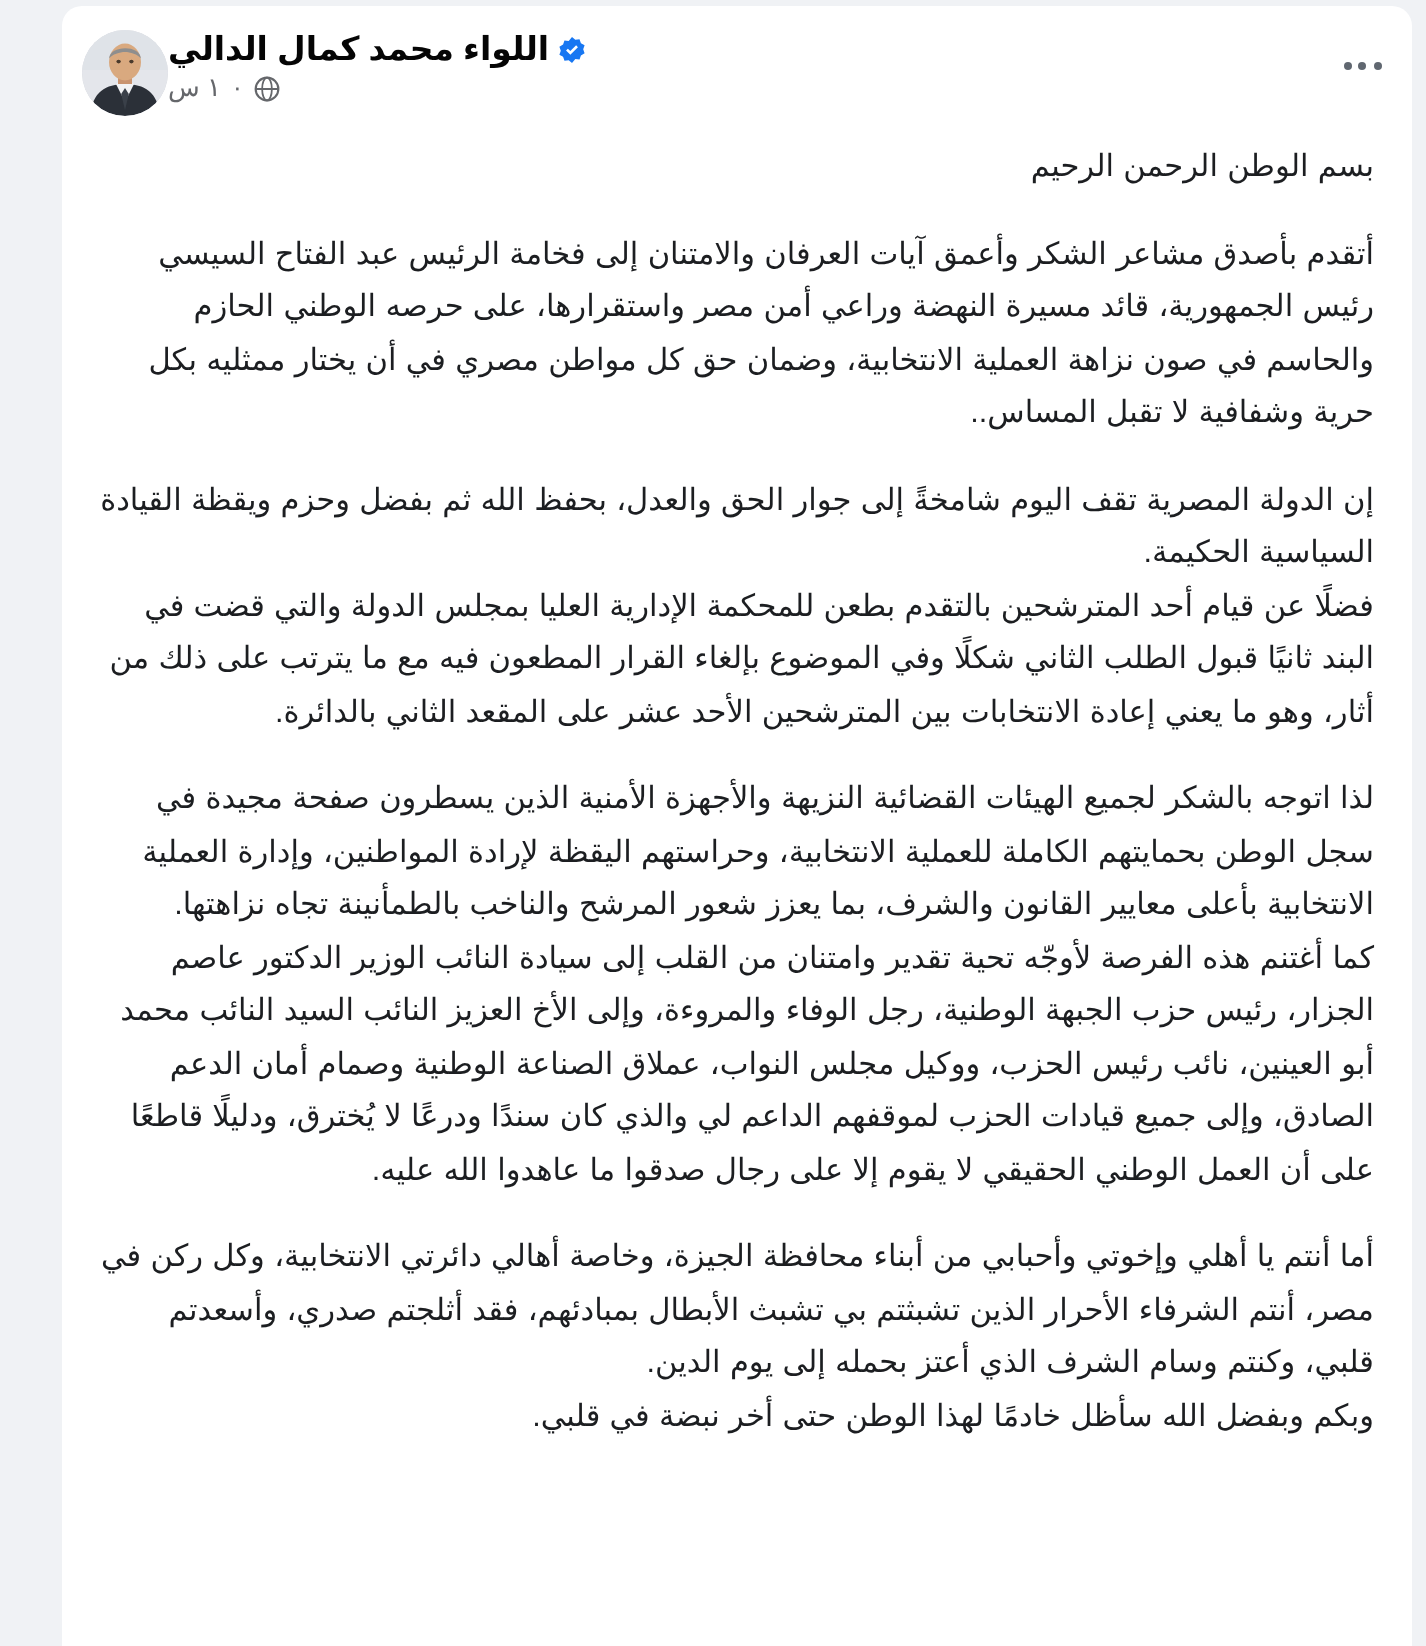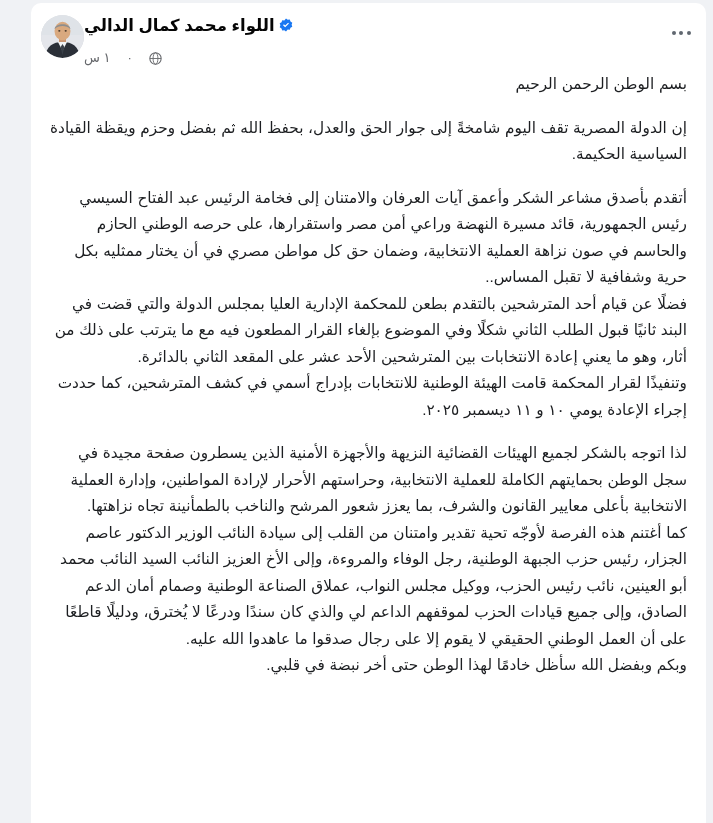--- a/index.html
+++ b/index.html
@@ -88,22 +88,22 @@
     width: 14px;
     height: 14px;
     flex: 0 0 auto;
     display: block;
   }
 
   .meta-row {
     display: flex;
     flex-direction: row-reverse;
     align-items: center;
-    gap: 17px;
-    margin-top: 15px;
+    gap: 6px;
+    margin-top: 1px;
   }
   .meta-time {
     font-size: 13px;
     color: #65676b;
     line-height: 16px;
     white-space: nowrap;
   }
   .meta-dot {
     font-size: 13px;
     color: #65676b;
@@ -219,31 +219,31 @@
             <i></i>
             <i></i>
         </span>
       </button>
     </div>
 
     <div class="post-body">
 
       <p class="para nogap">بسم الوطن الرحمن الرحيم</p>
 
+      <p class="para gap">أتقدم بأصدق مشاعر الشكر وأعمق آيات العرفان والامتنان إلى فخامة الرئيس عبد الفتاح السيسي رئيس الجمهورية، قائد مسيرة النهضة وراعي أمن مصر واستقرارها، على حرصه الوطني الحازم والحاسم في صون نزاهة العملية الانتخابية، وضمان حق كل مواطن مصري في أن يختار ممثليه بكل حرية وشفافية لا تقبل المساس..</p>
+
       <p class="para gap">إن الدولة المصرية تقف اليوم شامخةً إلى جوار الحق والعدل، بحفظ الله ثم بفضل وحزم ويقظة القيادة السياسية الحكيمة.</p>
 
-      <p class="para gap">أتقدم بأصدق مشاعر الشكر وأعمق آيات العرفان والامتنان إلى فخامة الرئيس عبد الفتاح السيسي رئيس الجمهورية، قائد مسيرة النهضة وراعي أمن مصر واستقرارها، على حرصه الوطني الحازم والحاسم في صون نزاهة العملية الانتخابية، وضمان حق كل مواطن مصري في أن يختار ممثليه بكل حرية وشفافية لا تقبل المساس..</p>
-
 
       <p class="para nogap">فضلًا عن قيام أحد المترشحين بالتقدم بطعن للمحكمة الإدارية العليا بمجلس الدولة والتي قضت في البند ثانيًا قبول الطلب الثاني شكلًا وفي الموضوع بإلغاء القرار المطعون فيه مع ما يترتب على ذلك من أثار، وهو ما يعني إعادة الانتخابات بين المترشحين الأحد عشر على المقعد الثاني بالدائرة.</p>
 
-      <p class="para nogap">وتنفيذًا لقرار المحكمة قامت الهيئة الوطنية للانتخابات بإدراج أسمي في كشف المترشحين، كما حددت إجراء الإعادة يومي ١٠ و ١١ ديسمبر ٢٠٢٥.</p>
-
-      <p class="para gap">لذا اتوجه بالشكر لجميع الهيئات القضائية النزيهة والأجهزة الأمنية الذين يسطرون صفحة مجيدة في سجل الوطن بحمايتهم الكاملة للعملية الانتخابية، وحراستهم الأحرار لإرادة المواطنين، وإدارة العملية الانتخابية بأعلى معايير القانون والشرف، بما يعزز شعور المرشح والناخب بالطمأنينة تجاه نزاهتها.</p>
+
+      <p class="para gap">لذا اتوجه بالشكر لجميع الهيئات القضائية النزيهة والأجهزة الأمنية الذين يسطرون صفحة مجيدة في سجل الوطن بحمايتهم الكاملة للعملية الانتخابية، وحراستهم اليقظة لإرادة المواطنين، وإدارة العملية الانتخابية بأعلى معايير القانون والشرف، بما يعزز شعور المرشح والناخب بالطمأنينة تجاه نزاهتها.</p>
 
       <p class="para nogap">كما أغتنم هذه الفرصة لأوجّه تحية تقدير وامتنان من القلب إلى سيادة النائب الوزير الدكتور عاصم الجزار، رئيس حزب الجبهة الوطنية، رجل الوفاء والمروءة، وإلى الأخ العزيز النائب السيد النائب محمد أبو العينين، نائب رئيس الحزب، ووكيل مجلس النواب، عملاق الصناعة الوطنية وصمام أمان الدعم الصادق، وإلى جميع قيادات الحزب لموقفهم الداعم لي والذي كان سندًا ودرعًا لا يُخترق، ودليلًا قاطعًا على أن العمل الوطني الحقيقي لا يقوم إلا على رجال صدقوا ما عاهدوا الله عليه.</p>
 
+      <p class="para gap">أما أنتم يا أهلي وإخوتي وأحبابي من أبناء محافظة الجيزة، وخاصة أهالي دائرتي الانتخابية، وكل ركن في مصر، أنتم الشرفاء الأحرار الذين تشبثتم بي تشبث الأبطال بمبادئهم، فقد أثلجتم صدري، وأسعدتم قلبي، وكنتم وسام الشرف الذي أعتز بحمله إلى يوم الدين.</p>
 
       <p class="para nogap">وبكم وبفضل الله سأظل خادمًا لهذا الوطن حتى أخر نبضة في قلبي.</p>
 
     </div>
   </div>
 </div>
 
 </body></html>

